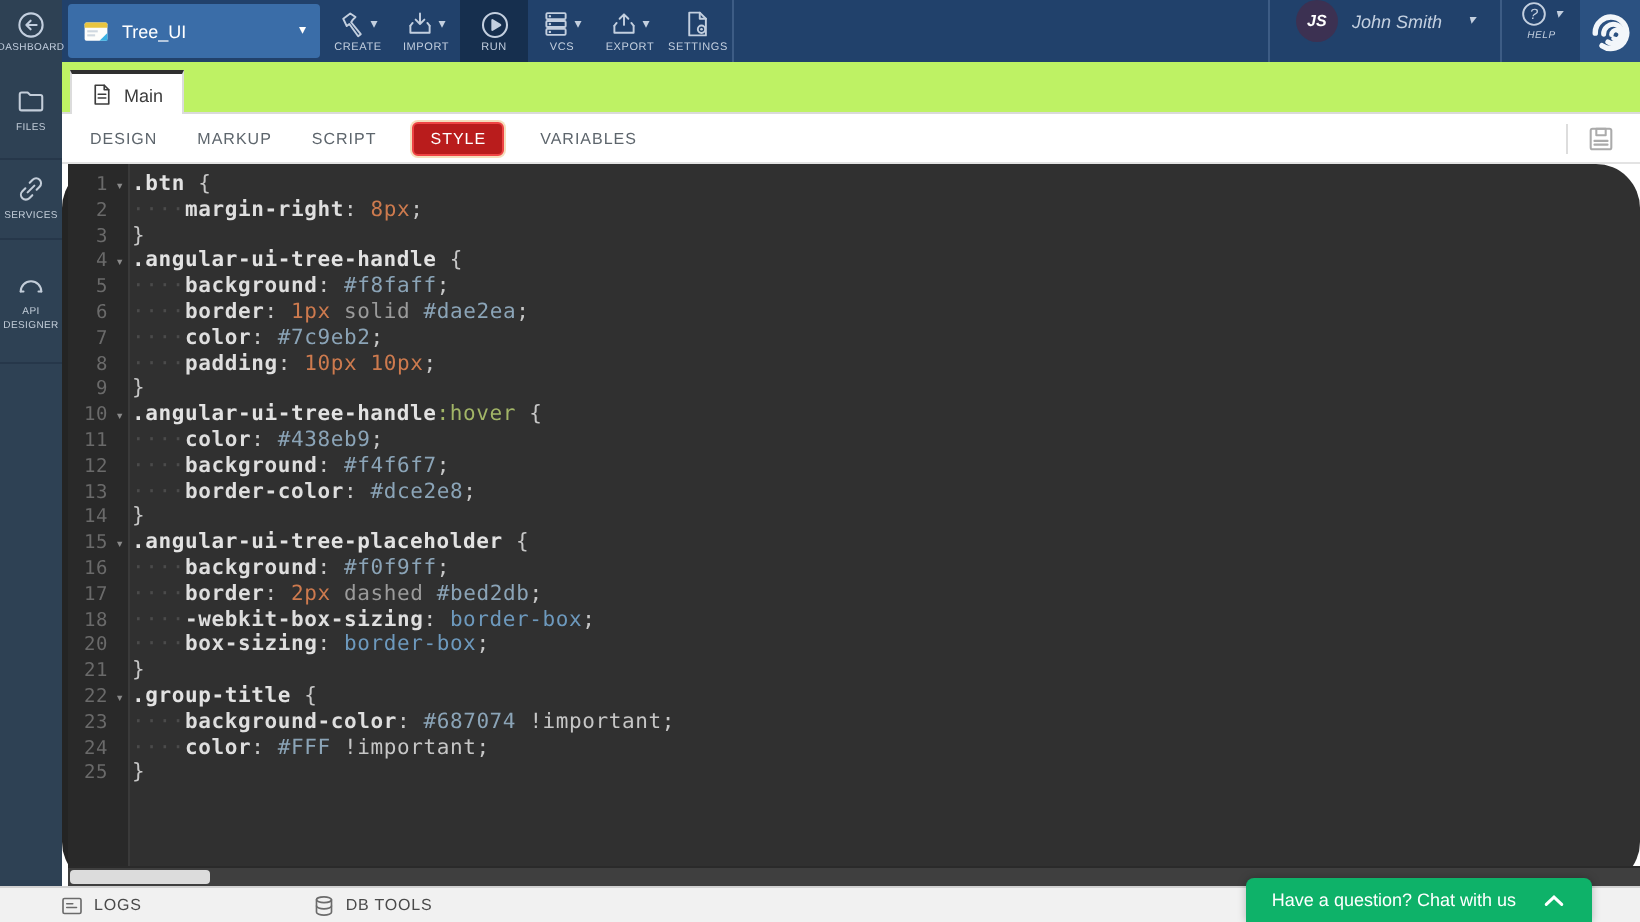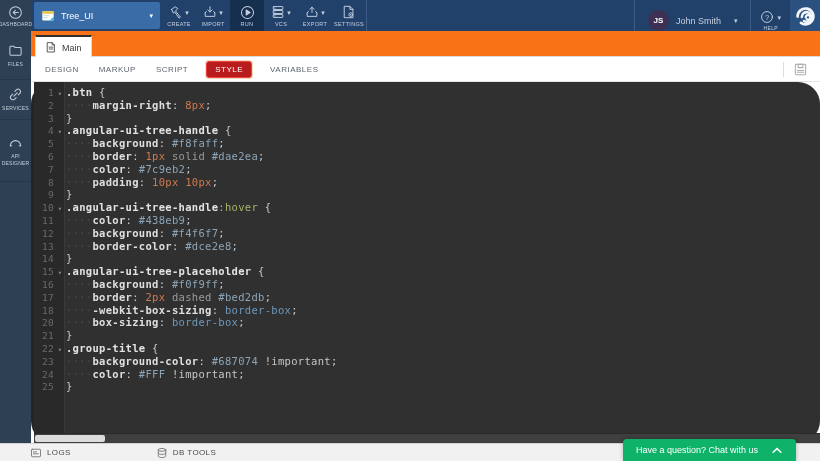--- a/index.html
+++ b/index.html
@@ -13,37 +13,37 @@
   .dash-label { font-size:5px; letter-spacing:.2px; }
   .project-select { margin:2px 0 2px 3px; width:126px; background:#3a6da8; border-radius:2px; display:flex; align-items:center; gap:6px; padding:0 7px; color:#fff; font-size:9px; cursor:pointer; }
   .project-select .caret { margin-left:auto; }
   .caret { font-size:7px; color:inherit; line-height:1; }
   .menu { display:flex; margin-left:2px; }
   .menu-item { width:34px; display:flex; flex-direction:column; align-items:center; justify-content:center; gap:2px; color:#c3cfdf; cursor:pointer; padding-top:1px; }
   .menu-item.active { background:#162f4e; }
   .icon-row { display:flex; align-items:center; gap:2px; height:14px; }
   .menu-label { font-size:5.5px; letter-spacing:.3px; }
   .nav-divider { width:1px; background:#3d5c85; align-self:stretch; }
-  .nav-right { margin-left:auto; display:flex; align-items:flex-end; }
+  .nav-right { margin-left:auto; display:flex; align-items:flex-start;font-style:italic; }
   .user { display:flex; align-items:center; gap:7px; padding:0 13px; color:#c4d0e0; cursor:pointer; }
   .avatar { width:21px; height:21px; border-radius:50%; background:#3c3152; color:#fff; font-size:8px; font-weight:bold; display:flex; align-items:center; justify-content:center; }
   .user-name { font-size:9px; }
   .user .caret { margin-left:6px; }
   .help { display:flex; flex-direction:column; align-items:center; justify-content:center; padding:0 9px; color:#c3cfdf; cursor:pointer; gap:1px; }
   .help-row { display:flex; align-items:center; gap:3px; }
   .help-label { font-size:5px; letter-spacing:.3px; }
   .logo-tile { width:30px; height:31px; background:#2b5181; display:flex; align-items:center; justify-content:center; cursor:pointer; }
 
   
   .sidebar { position:absolute; top:31px; left:0; width:31px; height:412px; background:#2e4154; z-index:4; }
   .side-item { display:flex; flex-direction:column; align-items:center; justify-content:center; gap:3px; color:#c3cdd9; border-bottom:1px solid #26374a; cursor:pointer; padding:2px 1px; }
   .side-item .side-label { font-size:5px; line-height:6.5px; text-align:center; letter-spacing:.2px; }
 
   
-  .tabstrip { position:absolute; top:31px; left:31px; width:789px; height:26px; background:#f97316; border-bottom:1px solid #dadada; z-index:3; }
+  .tabstrip { position:absolute; top:31px; left:31px; width:789px; height:26px; background:#bef264; border-bottom:1px solid #dadada; z-index:3; }
   .tab { position:absolute; left:4px; top:4px; height:23px; background:#ffffff; border-top:2px solid #2f2f2f; border-left:1px solid #dcdcdc; border-right:1px solid #dcdcdc; display:flex; align-items:center; gap:5px; padding:0 9px; font-size:9px; color:#3c3c3c; cursor:pointer; }
 
   
   .subtabbar { position:absolute; top:57px; left:31px; width:789px; height:25px; background:#ffffff; border-bottom:1px solid #e3e3e3; display:flex; align-items:center; padding:0 12px; z-index:3; }
   .subtabs { display:flex; align-items:flex-end; gap:16px; }
   .subtab { font-size:8px; letter-spacing:.5px; color:#5d656c; cursor:pointer; padding:4px 2px; }
   .subtab.active { background:#b91c1c; color:#ffffff; border:1px solid #ef4444; border-radius:3px; padding:3px 8px; box-shadow:0 0 0 1px rgba(225,157,60,.35); }
   .subtab-right { margin-left:auto; display:flex; align-items:center; gap:9px; }
   .vdiv { width:1px; height:15px; background:#dddddd; }
   .save { color:#ababab; cursor:pointer; }

